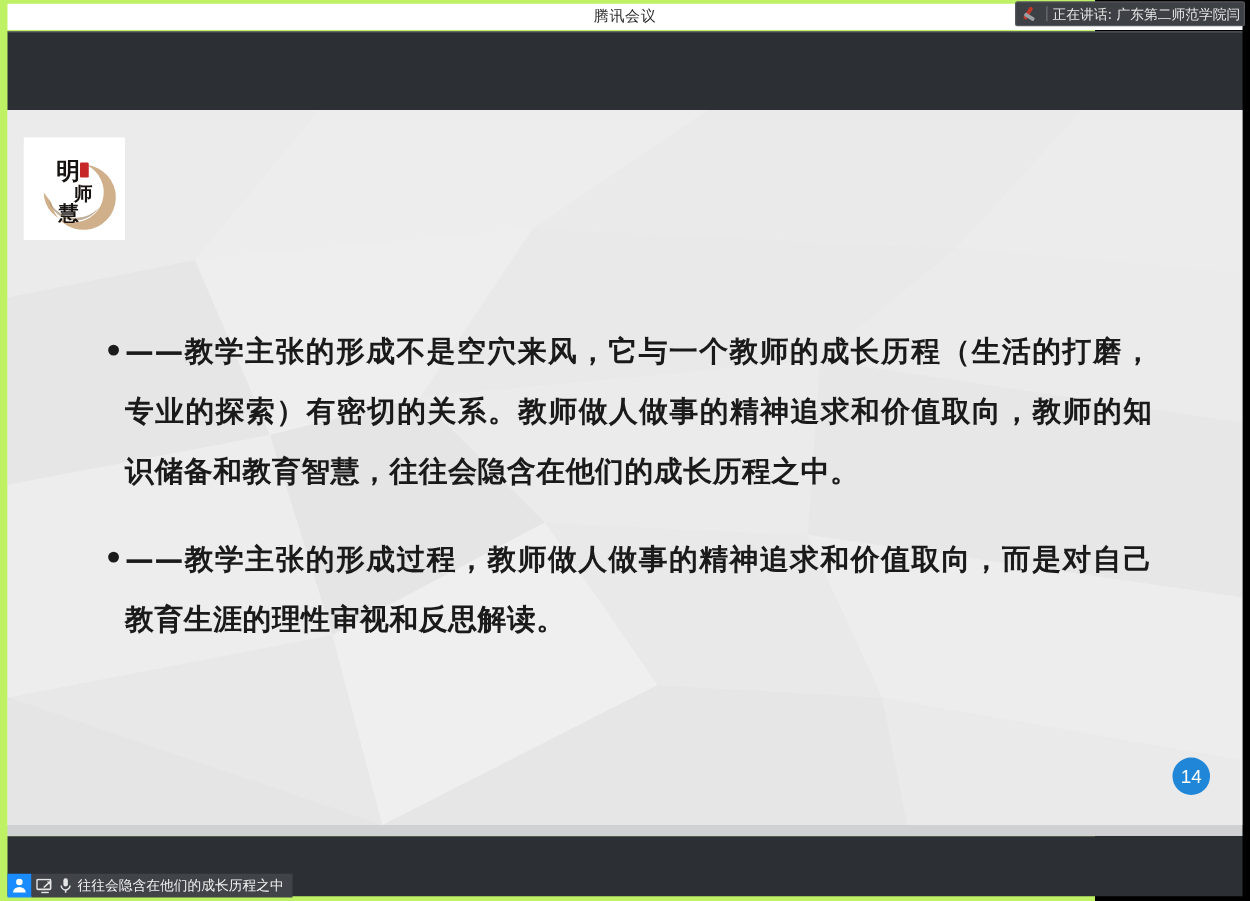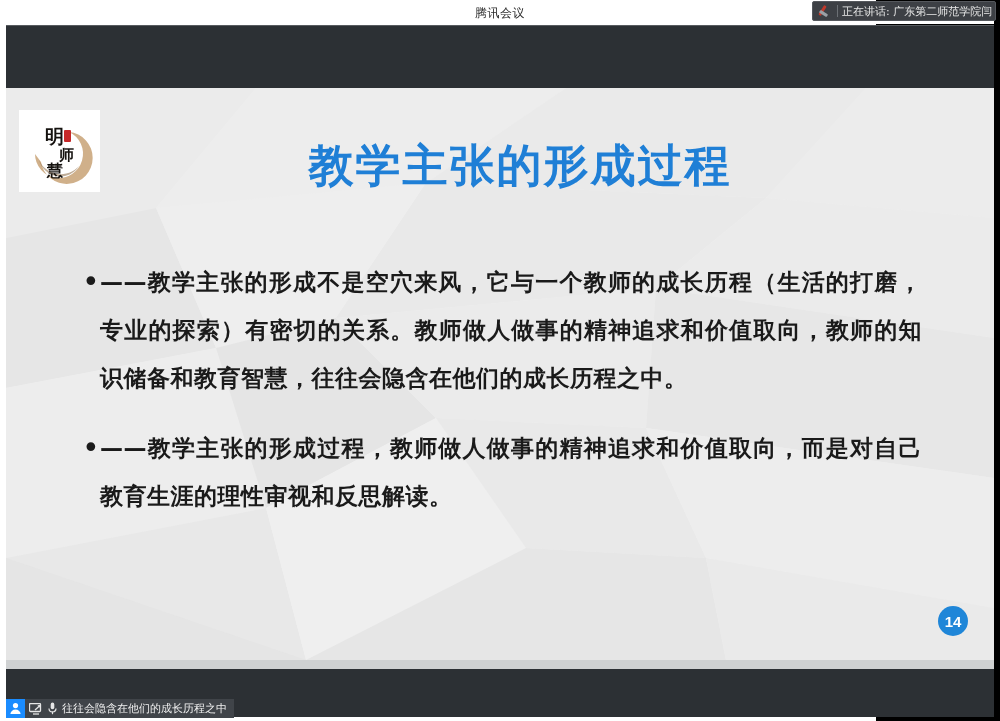--- a/index.html
+++ b/index.html
@@ -5,21 +5,21 @@
   html,body{margin:0;padding:0;}
   body{
     width:1000px;height:721px;overflow:hidden;
     background:#000;
     font-family:"Liberation Sans","DejaVu Sans",sans-serif;
   }
 
   
   #app-frame{
     position:absolute;left:0;top:0;width:876px;height:721px;
-    background:#ffffff;
+    background:#bef264;
     box-sizing:border-box;
     padding-left:40px;
   }
 
   
   #title-bar{
     position:absolute;left:6px;top:3px;width:988px;height:21px;
     background:#ffffff;
     display:flex;align-items:center;justify-content:center;
     overflow:hidden;
@@ -136,21 +136,21 @@
     text-align:justify;
     text-justify:inter-character;
   }
 
   
   #page-badge{
     position:absolute;left:938px;top:606px;
     width:30px;height:30px;border-radius:50%;
     background:#1f86d8;
     color:#ffffff;
-    font-size:15px;font-weight:bold;
+    font-size:15px;font-weight:normal;
     display:flex;align-items:center;justify-content:center;
     z-index:6;
     font-family:"Liberation Sans",sans-serif;
   }
 
   
   #bottom-light-strip{
     position:absolute;left:6px;top:660px;width:988px;height:9px;
     background:#cfd1d2;
   }
@@ -232,21 +232,20 @@
       <rect x="0" y="0" width="81" height="82" fill="#ffffff"></rect>
       <path d="M16,44 a24,24 0 1,0 34,-22 a26,26 0 1,1 -28,30 Z" fill="#c8a275" opacity="0.85"></path>
       <path d="M20,50 a22,22 0 0,0 40,6 a24,24 0 0,1 -40,-6 Z" fill="#8a6a45" opacity="0.55"></path>
       <text x="26" y="33" font-family="DejaVu Sans, serif" font-size="19" font-weight="bold" fill="#15120f">明</text>
       <text x="40" y="50" font-family="DejaVu Sans, serif" font-size="15" font-weight="bold" fill="#15120f">师</text>
       <text x="28" y="66" font-family="DejaVu Sans, serif" font-size="16" font-weight="bold" fill="#15120f">慧</text>
       <rect x="45" y="20" width="7" height="12" fill="#c62828" rx="1"></rect>
     </svg>
   </div>
 
-  <div id="slide-title">教学主张的形成过程</div>
 
   <div id="slide-body">
     <div class="bullet-block">
       <span class="bullet-dot">•</span>
       <span class="bullet-text">——教学主张的形成不是空穴来风，它与一个教师的成长历程（生活的打磨，专业的探索）有密切的关系。教师做人做事的精神追求和价值取向，教师的知识储备和教育智慧，往往会隐含在他们的成长历程之中。</span>
     </div>
     <div class="bullet-block">
       <span class="bullet-dot">•</span>
       <span class="bullet-text">——教学主张的形成过程，教师做人做事的精神追求和价值取向，而是对自己教育生涯的理性审视和反思解读。</span>
     </div>

